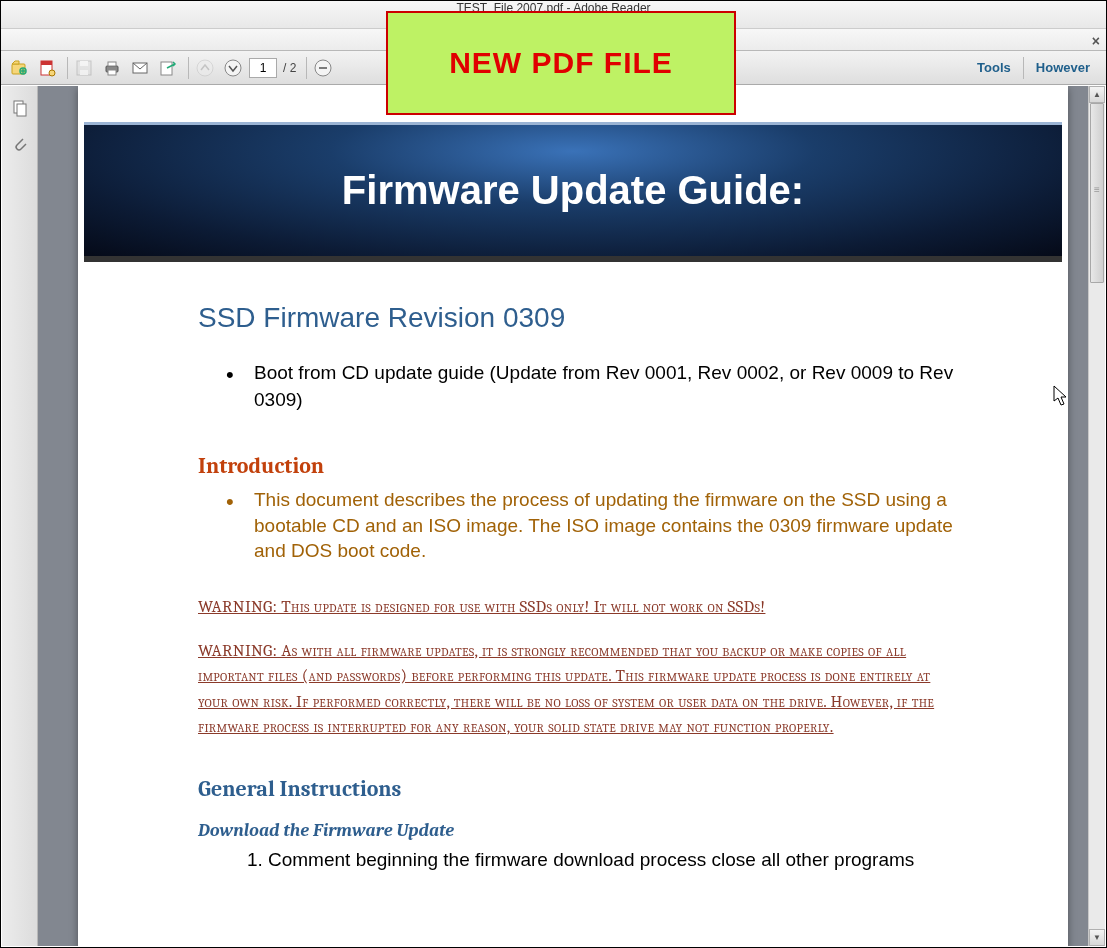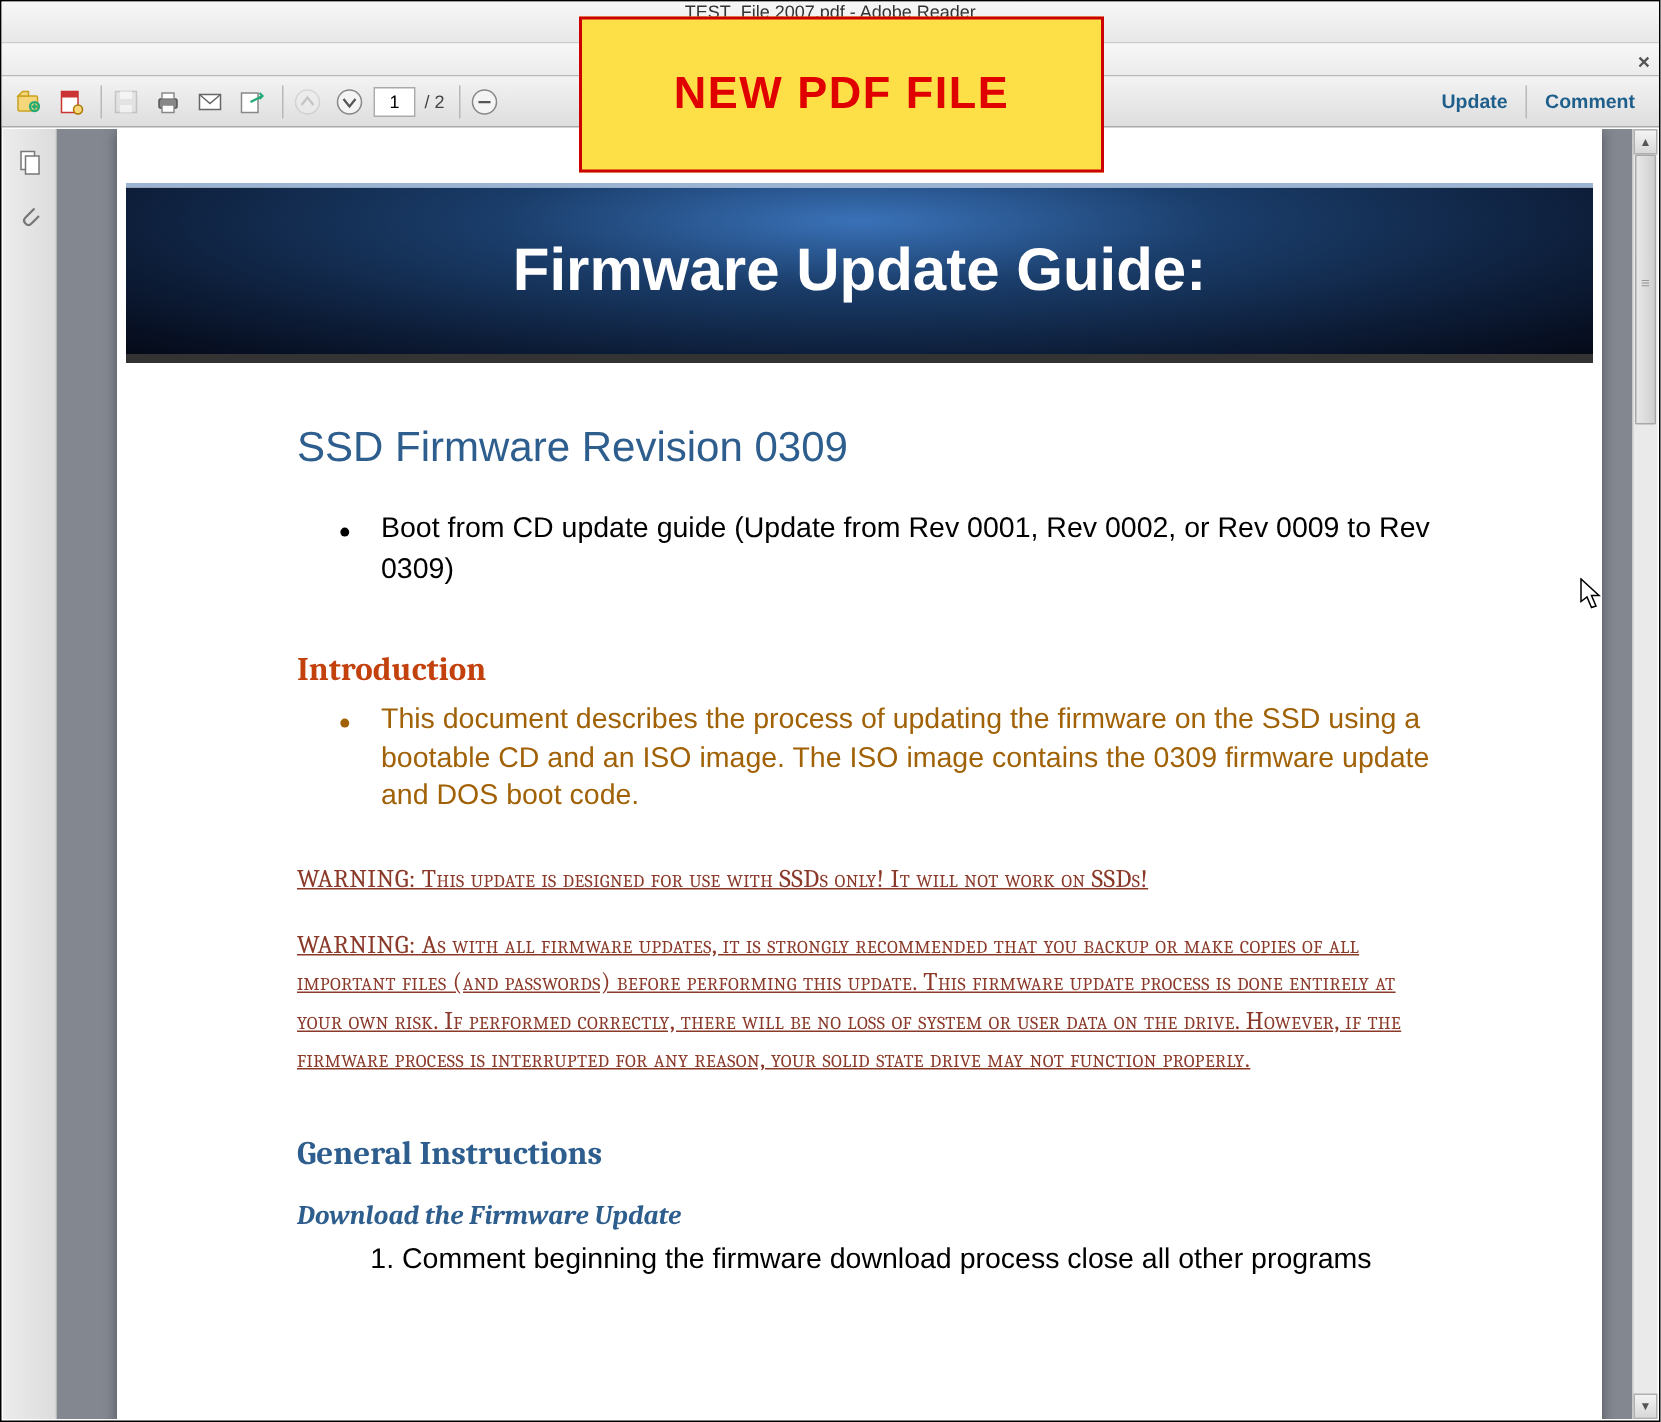--- a/index.html
+++ b/index.html
@@ -32,21 +32,21 @@
 .tb-link { font-size: 13px; color: #1f5f8b; font-weight: 600; padding: 4px 10px; cursor: pointer; }
 .tb-right .tb-sep { margin: 0 2px; }
 
 
 .leftrail { position: absolute; left: 1px; top: 85px; bottom: 1px; width: 36px; background: linear-gradient(to right, #ececec, #dcdcdc); border-right: 1px solid #b8b8b8; display: flex; flex-direction: column; align-items: center; padding-top: 8px; }
 .rail-btn { width: 28px; height: 28px; margin-bottom: 8px; display: flex; align-items: center; justify-content: center; cursor: pointer; border-radius: 2px; }
 
 
 .docarea { position: absolute; left: 37px; top: 85px; right: 18px; bottom: 1px; background: #828790; overflow: hidden; }
 .page { position: absolute; left: 40px; top: 0; width: 990px; background: #fff; box-shadow: 0 2px 8px rgba(0,0,0,0.4); padding: 0; min-height: 1200px; }
-.doc-banner { margin: 36px 6px 0 6px; height: 120px; background: radial-gradient(ellipse at 50% 20%, #3a72b8 0%, #1a3d6a 35%, #0c1b35 75%, #050a18 100%); border-top: 3px solid #9bb4d4; border-bottom: 6px solid #333; display: flex; align-items: center; justify-content: center; }
+.doc-banner { margin: 36px 6px 0 6px; height: 140px; background: radial-gradient(ellipse at 50% 20%, #3a72b8 0%, #1a3d6a 35%, #0c1b35 75%, #050a18 100%); border-top: 3px solid #9bb4d4; border-bottom: 6px solid #333; display: flex; align-items: center; justify-content: center; }
 .doc-banner-text { color: #fff; font-family: Arial, sans-serif; font-size: 40px; font-weight: bold; }
 .doc-body { padding: 40px 110px 20px 120px; font-family: Arial, sans-serif; }
 .doc-h1 { color: #2e5e8e; font-size: 28px; font-weight: normal; margin-bottom: 26px; }
 .doc-bullet { font-size: 19px; line-height: 1.4; margin-left: 56px; margin-bottom: 40px; position: relative; color: #000; }
 .doc-bullet::before { content: "•"; position: absolute; left: -28px; font-size: 22px; }
 .doc-h2 { color: #c2410c; font-family: Cambria, Georgia, serif; font-size: 22px; font-weight: bold; margin-bottom: 8px; }
 .doc-bullet2 { font-size: 19px; line-height: 1.35; margin-left: 56px; margin-bottom: 30px; position: relative; color: #a16207; }
 .doc-bullet2::before { content: "•"; position: absolute; left: -28px; font-size: 22px; }
 .doc-warning { color: #8b3a2a; font-size: 17px; line-height: 1.5; text-decoration: underline; font-variant: small-caps; margin-bottom: 18px; font-family: Cambria, Georgia, serif; letter-spacing: 0.3px; }
 .doc-h3 { color: #2e5e8e; font-family: Cambria, Georgia, serif; font-size: 22px; font-weight: bold; margin-top: 36px; margin-bottom: 18px; }
@@ -54,21 +54,21 @@
 .doc-ol { font-size: 19px; margin-left: 70px; line-height: 1.4; color: #000; }
 
 
 .vscroll { position: absolute; right: 1px; top: 85px; bottom: 1px; width: 17px; background: #eaeaea; border-left: 1px solid #c8c8c8; }
 .vscroll-btn { height: 17px; background: linear-gradient(to bottom, #f4f4f4, #d8d8d8); border: 1px solid #b0b0b0; display: flex; align-items: center; justify-content: center; font-size: 8px; color: #555; }
 .vscroll-btn.bot { position: absolute; bottom: 0; left: 0; right: 0; }
 .vscroll-thumb { position: absolute; top: 17px; left: 1px; right: 1px; height: 180px; background: linear-gradient(to right, #e8e8e8, #cfcfcf); border: 1px solid #a8a8a8; border-radius: 1px; }
 .vscroll-thumb::after { content:"≡"; position:absolute; left:3px; top:80px; color:#999; font-size:10px; }
 
 
-.overlay-box { position: absolute; left: 385px; top: 10px; width: 350px; height: 104px; background: #fde047; border: 2px solid #c00; display: flex; align-items: center; justify-content: center; z-index: 100; }
+.overlay-box { position: absolute; left: 385px; top: 10px; width: 350px; height: 104px; background: #bef264; border: 2px solid #c00; display: flex; align-items: center; justify-content: center; z-index: 100; }
 .overlay-text { color: #e00000; font-family: Arial, sans-serif; font-size: 30px; font-weight: bold; letter-spacing: 1px; }
 
 
 .cursor { position: absolute; left: 1052px; top: 384px; z-index: 50; pointer-events: none; }
 </style>
 </head>
 <body>
 
 <div class="titlebar">
   <div class="titlebar-icon"></div>
@@ -162,23 +162,23 @@
   <span class="page-total">/ 2</span>
   <div class="tb-sep"></div>
   <div class="tb-btn">
       <svg width="18" height="18" viewBox="0 0 18 18">
         <circle cx="9" cy="9" r="8" fill="#f4f4f4" stroke="#888"></circle>
         <line x1="5" y1="9" x2="13" y2="9" stroke="#555" stroke-width="1.5"></line>
       </svg>
     </div>
 
   <div class="tb-right">
-    <div class="tb-link">Update</div>
+    <div class="tb-link">Tools</div>
     <div class="tb-sep"></div>
-    <div class="tb-link">Comment</div>
+    <div class="tb-link">However</div>
   </div>
 </div>
 
 <div class="leftrail">
   <div class="rail-btn">
       <svg width="18" height="18" viewBox="0 0 18 18">
         <rect x="3" y="2" width="9" height="12" fill="#fff" stroke="#777"></rect>
         <rect x="6" y="5" width="9" height="12" fill="#fff" stroke="#777"></rect>
       </svg>
     </div>

